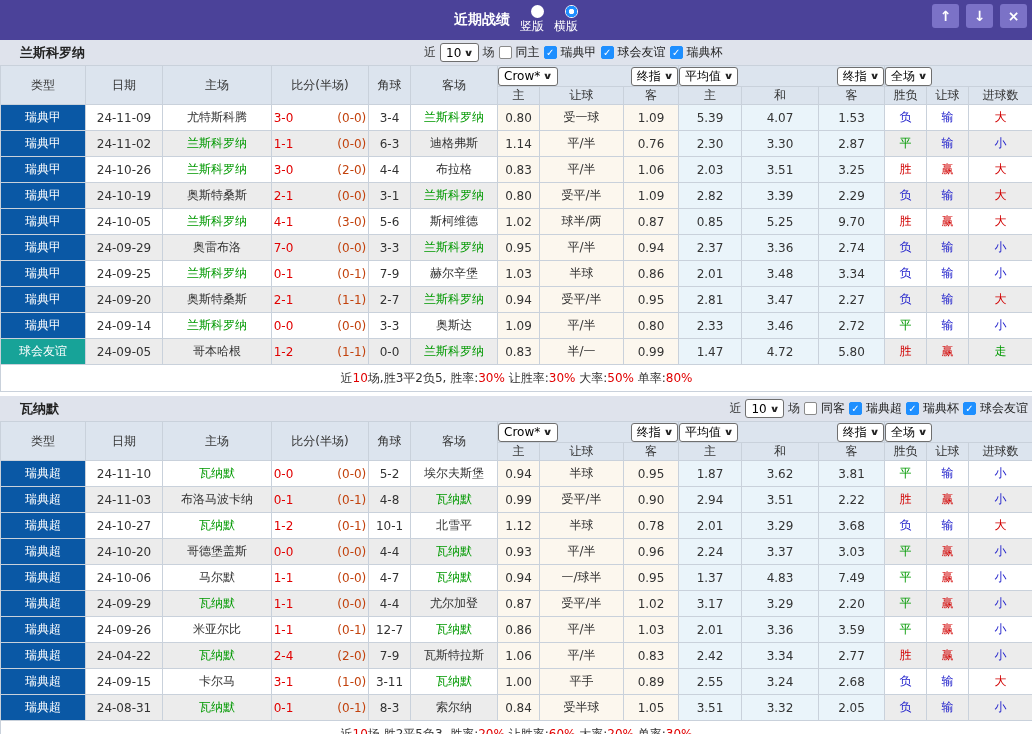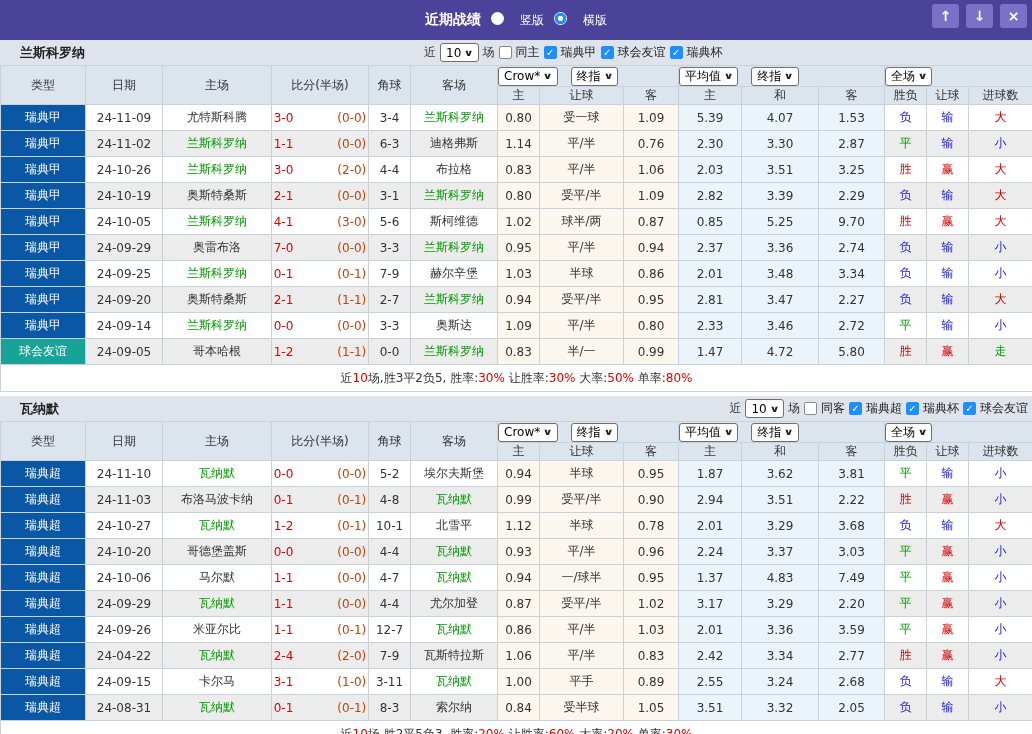--- a/index.html
+++ b/index.html
@@ -4,21 +4,21 @@
 <style>
   * { box-sizing: border-box; margin: 0; padding: 0; }
   html,body { width:1032px; height:734px; background:#fff; overflow:hidden;
     font-family:"DejaVu Sans","Liberation Sans",sans-serif; font-size:12px; color:#333; }
 
   
   .titlebar { height:40px; background:#4b4299; position:relative;
     display:flex; align-items:center; justify-content:center; }
   .title-group { display:flex; align-items:center; gap:10px; }
   .panel-title { color:#fff; font-weight:bold; font-size:14px; }
-  .radio-opt { display:inline-flex; align-items:flex-start; gap:16px; color:#fff; cursor:pointer; }
+  .radio-opt { display:inline-flex; align-items:flex-end; gap:0; color:#fff; cursor:pointer;flex-direction:column; }
   .radio { width:13px; height:13px; border-radius:50%; background:#fff; display:inline-block; }
   .radio.checked { background:radial-gradient(circle,#fff 0 2.5px,#1e8fff 3px 5.5px,#fff 6px); }
   .win-buttons { position:absolute; right:5px; top:4px; display:flex; gap:7px; }
   .win-btn { width:27px; height:24px; background:#7b72c7; color:#fff; border-radius:3px;
     display:flex; align-items:center; justify-content:center; font-weight:bold; font-size:14px; cursor:pointer; }
 
   
   .ctrlbar { height:25px; background:#dfe3ec; position:relative; display:flex; align-items:center; }
   .team { font-weight:bold; font-size:13px; color:#222; margin-left:20px; }
   .ctrl-group { position:absolute; top:0; height:25px; display:flex; align-items:center; gap:4px; }
@@ -34,21 +34,21 @@
   .lg-label { color:#222; }
 
   
   table.grid { border-collapse:collapse; table-layout:fixed; width:1032px; }
   .grid th, .grid td { border:1px solid #c9d1db; text-align:center; padding:0;
     overflow:hidden; white-space:nowrap; }
   .grid thead th { background:#dce4ee; font-weight:normal; color:#333; }
   .grid thead tr.hr1 th { height:21px; }
   .grid thead tr.hr2 th { height:17px; }
   .h-group { vertical-align:middle; }
-  .h-group .inner { display:flex; align-items:center; justify-content:flex-start; gap:13px; }
+  .h-group .inner { display:flex; align-items:center; justify-content:space-between; gap:13px; }
   .grid tbody td { height:26px; background:#fff; }
   .grid tbody tr:nth-child(even) td { background:#ececec; }
   .grid tbody td.col-crow { background:#fcf7ee !important; }
   .grid tbody td.col-avg  { background:#eaf4fa !important; }
   td.t-blue { background:#0a58a5 !important; color:#fff; }
   td.t-teal { background:#17a398 !important; color:#fff; }
   .hl { color:#009900; }
   .score-main { color:#e10000; }
   .score-half { color:#c2410c;margin-left:44px; }
   .red   { color:#d10000; }

